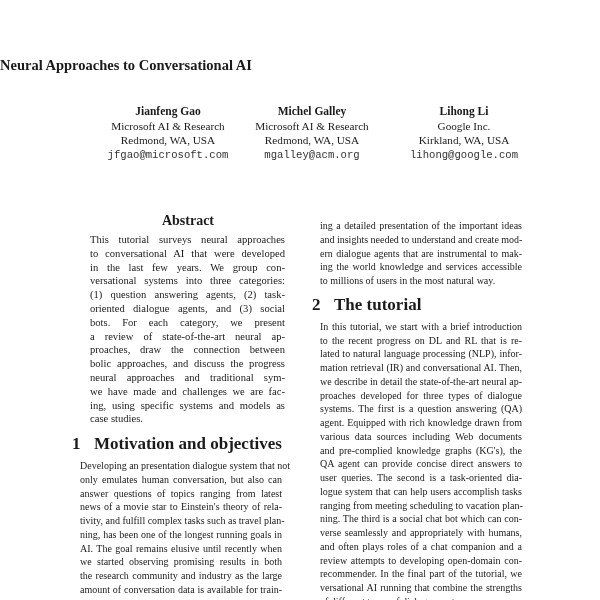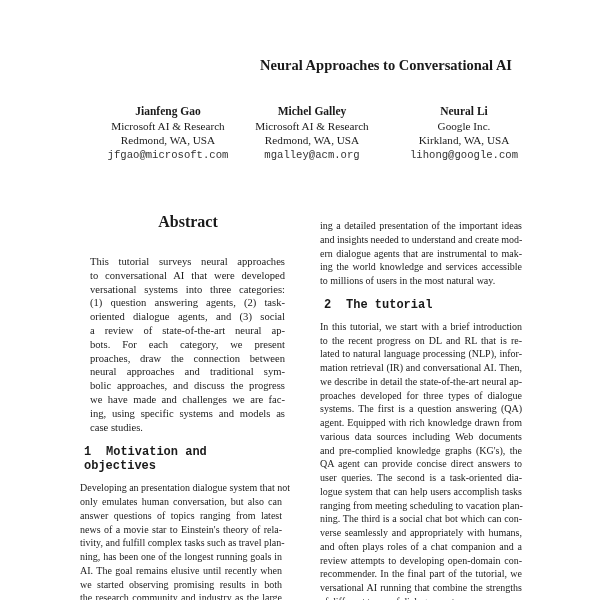--- a/index.html
+++ b/index.html
@@ -3,47 +3,47 @@
 <meta charset="utf-8">
 <style>
   html, body { margin: 0; padding: 0; background: #ffffff; }
   body {
     width: 600px; height: 600px; overflow: hidden; position: relative;
     font-family: "Liberation Serif", "DejaVu Serif", serif;
     color: #1a1a1a;
   }
   .page { position: absolute; left: 0; top: 0; width: 600px; height: 600px; }
   .title {
-    position: absolute; left: 0; top: 57px; width: 512px; text-align: right;
+    position: absolute; left: 0; top: 57px; width: 512px; text-align: left;
     font-weight: bold; font-size: 14.5px; letter-spacing: 0;
   }
   .authors {
     position: absolute; top: 104px; left: 0; width: 492px; height: 60px;
   }
   .author {
     position: absolute; top: 0; text-align: center; font-size: 11.2px; line-height: 14.5px;
   }
   .author .name { font-weight: bold; font-size: 11.5px; }
   .author .email { font-family: "Liberation Mono", "DejaVu Sans Mono", monospace; font-size: 10.6px; color: #333; }
   .a1 { left: 88px; width: 160px; }
   .a2 { left: 232px; width: 160px; }
   .a3 { left: 384px; width: 160px; }
 
   .col-left { position: absolute; left: 72px; top: 213px; width: 218px; }
   .col-right { position: absolute; left: 312px; top: 211px; width: 218px; }
 
   .abstract-head {
-    text-align: center; font-weight: bold; font-size: 16px; margin: 0 0 24px 0; padding-left: 14px;
+    text-align: center; font-weight: bold; font-size: 14px; margin: 0 0 4px 0; padding-left: 14px;
   }
   .abstract-body {
     margin: 0 0 0 18px; width: 195px; font-size: 10.6px; line-height: 13.8px;
     text-align: justify; hyphens: manual;
   }
   .section-head {
-    font-weight: bold; font-size: 12px; margin: 12px; line-height: 14px; font-family: Liberation Mono, monospace;
+    font-weight: bold; font-size: 17px; margin: 0; line-height: 14px;
   }
   .section-head .num { display: inline-block; width: 22px; }
   .body-text {
     font-size: 10px; line-height: 13.75px; text-align: justify; margin: 8px;
   }
   .sec1-head { margin-top: 11px; margin-bottom: 7px; }
   .sec2-head { margin-top: 10px; margin-bottom: 7px; }
   .line { display: block; text-align: justify; text-align-last: justify; white-space: nowrap; }
   .line.last { text-align-last: left; }
 </style>
@@ -60,40 +60,41 @@
       <div>Redmond, WA, USA</div>
       <div class="email">jfgao@microsoft.com</div>
     </div>
     <div class="author a2">
       <div class="name">Michel Galley</div>
       <div>Microsoft AI &amp; Research</div>
       <div>Redmond, WA, USA</div>
       <div class="email">mgalley@acm.org</div>
     </div>
     <div class="author a3">
-      <div class="name">Neural Li</div>
+      <div class="name">Lihong Li</div>
       <div>Google Inc.</div>
       <div>Kirkland, WA, USA</div>
       <div class="email">lihong@google.com</div>
     </div>
   </div>
 
   <div class="col-left">
     <div class="abstract-head">Abstract</div>
     <div class="abstract-body">
       <span class="line">This tutorial surveys neural approaches</span>
       <span class="line">to conversational AI that were developed</span>
+      <span class="line">in the last few years.  We group con-</span>
       <span class="line">versational systems into three categories:</span>
       <span class="line">(1) question answering agents, (2) task-</span>
       <span class="line">oriented dialogue agents, and (3) social</span>
+      <span class="line">bots.   For each category, we present</span>
       <span class="line">a review of state-of-the-art neural ap-</span>
-      <span class="line">bots.   For each category, we present</span>
       <span class="line">proaches, draw the connection between</span>
+      <span class="line">bolic approaches, and discuss the progress</span>
       <span class="line">neural approaches and traditional sym-</span>
-      <span class="line">bolic approaches, and discuss the progress</span>
       <span class="line">we have made and challenges we are fac-</span>
       <span class="line">ing, using specific systems and models as</span>
       <span class="line last">case studies.</span>
     </div>
 
     <div class="section-head sec1-head">
       <span class="num">1</span><span>Motivation and objectives</span>
     </div>
     <div class="body-text">
       <span class="line">Developing an presentation dialogue system that not</span>

